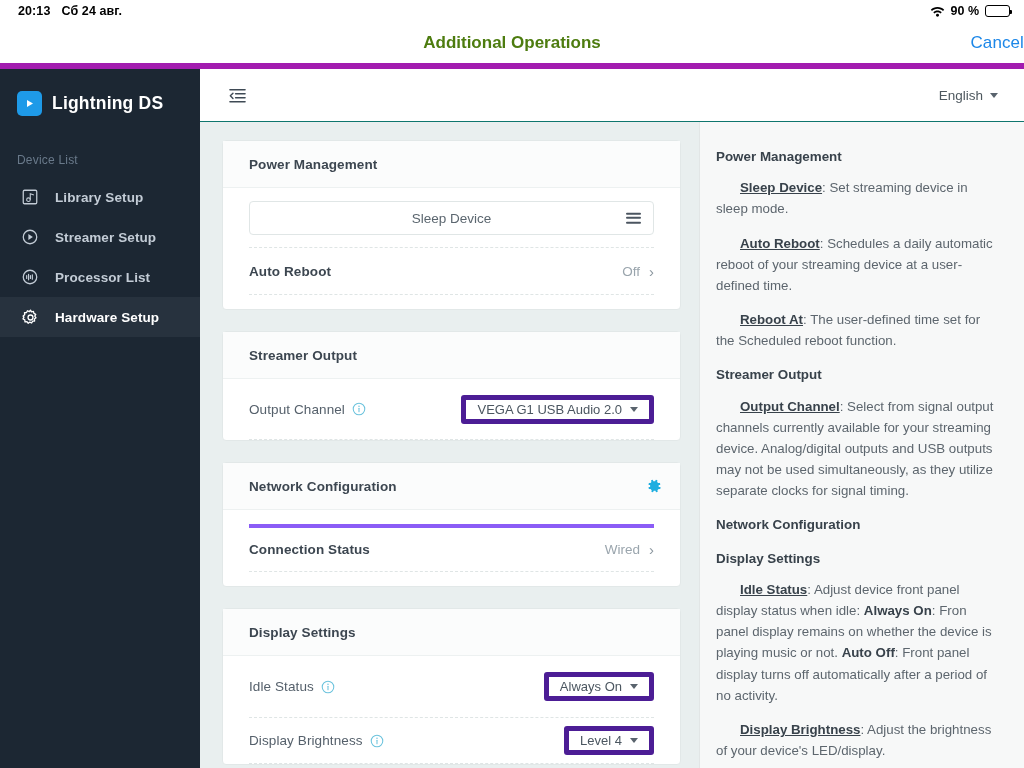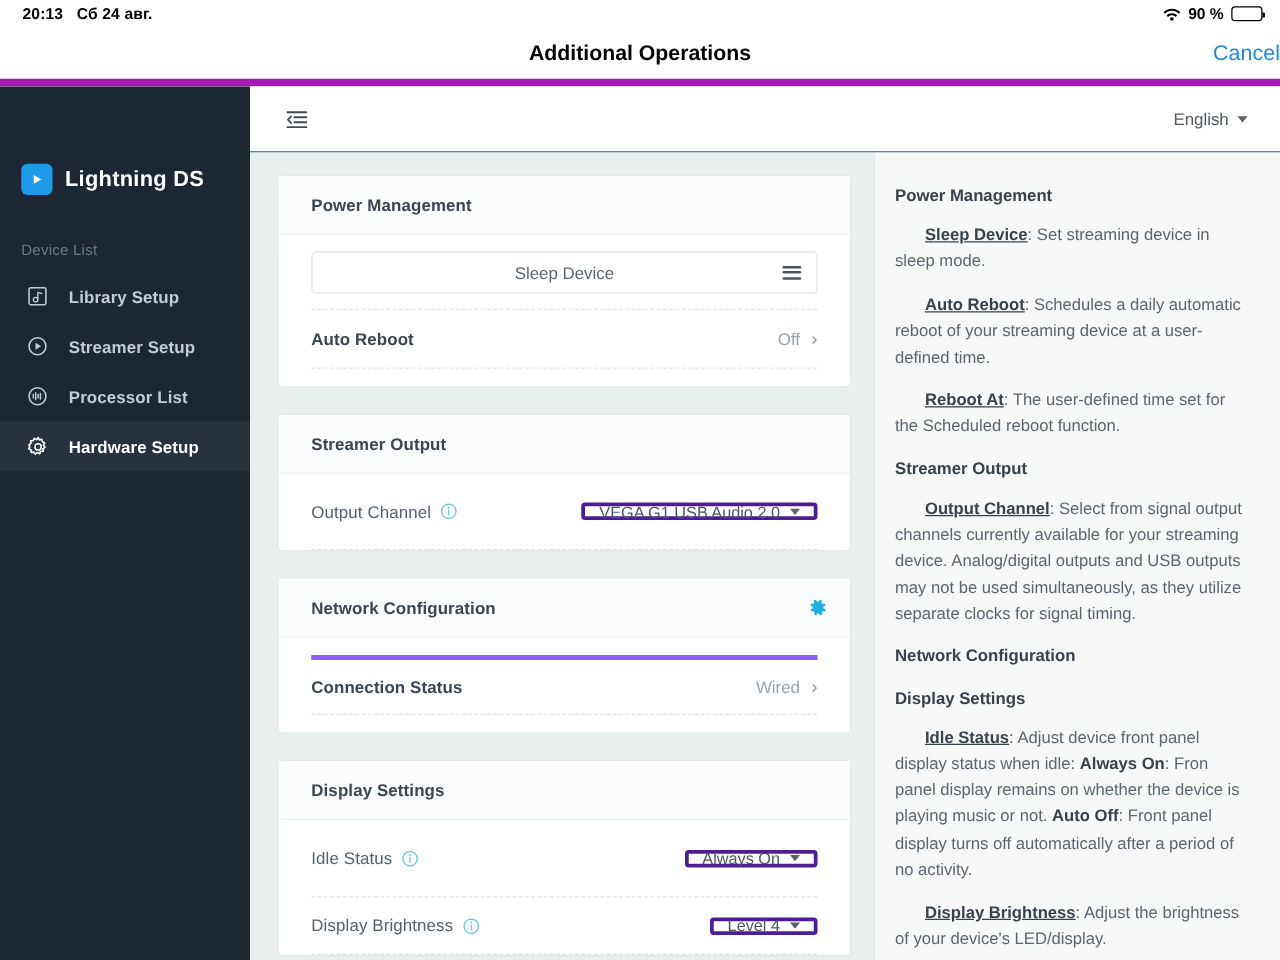--- a/index.html
+++ b/index.html
@@ -40,36 +40,35 @@
     background: #ffffff; position: relative;
     border-bottom: 6px solid #a21caf;
     justify-content: flex-end;
   }
   .cancel-btn {
     font-size: 17px; color: #1c87e8; padding-left: 20px; cursor: pointer;
     letter-spacing: .1px;
   }
   .modal-title {
     position: absolute; left: 0; right: 0; text-align: center;
-    font-size: 17px; font-weight: bold; color: #000000; pointer-events: none;
+    font-size: 17px; font-weight: bold; color: #4d7c0f; pointer-events: none;
   }
 
   
   .frame { display: flex; height: 699px; width: 100%; }
 
   
   .sidebar {
     width: 200px; min-width: 200px; height: 100%;
     background: #1c2733; color: #c9d2da;
     padding-top: 0;
   }
   .brand {
     display: flex; align-items: center; gap: 10px;
     padding: 22px 0 18px 17px;
-    margin-top: 40px;
   }
   .brand-mark {
     width: 25px; height: 25px; border-radius: 5px;
     background: #1e9ae8; display: flex; align-items: center; justify-content: center;
   }
   .brand-mark svg { display: block; }
   .brand-name { font-size: 17.5px; font-weight: bold; color: #ffffff; letter-spacing: .2px; }
   .section-label {
     font-size: 12px; color: #69798a; padding: 6px 0 10px 17px; letter-spacing: .2px; margin-top: 13px;
   }
@@ -121,22 +120,22 @@
     width: 100%; height: 34px; margin: 13px 0 12px 0;
     border: 1px solid #e0e6e6; border-radius: 4px; background: #fff;
     display: flex; align-items: center; justify-content: center; position: relative;
     cursor: pointer;
     font-size: 13.5px; color: #5b666f;
   }
   .wide-btn .burger { position: absolute; right: 12px; top: 50%; transform: translateY(-50%); }
   .burger span { display: block; width: 15px; height: 2px; background: #4b5560; margin: 2.6px 0; border-radius: 1px; }
 
   .dropdown {
-    border: 3px solid #4c1d95; border-radius: 3px; background: #fff;
-    height: 14px; padding: 0 11px; display: inline-flex; align-items: center; gap: 8px;
+    border: 5px solid #4c1d95; border-radius: 3px; background: #fff;
+    height: 29px; padding: 0 11px; display: inline-flex; align-items: center; gap: 8px;
     font-size: 13px; color: #4b5660; cursor: pointer; white-space: nowrap;
   }
   .caret { width: 0; height: 0; border-left: 4.5px solid transparent; border-right: 4.5px solid transparent; border-top: 5px solid #59636d; }
 
   
   .help {
     width: 325px; min-width: 325px; height: 100%;
     background: #f7f8f8; border-left: 1px solid #e2e6e6;
     padding: 24px 26px 0 16px; overflow: hidden;
     color: #5d666e; font-size: 13.3px; line-height: 1.59;

